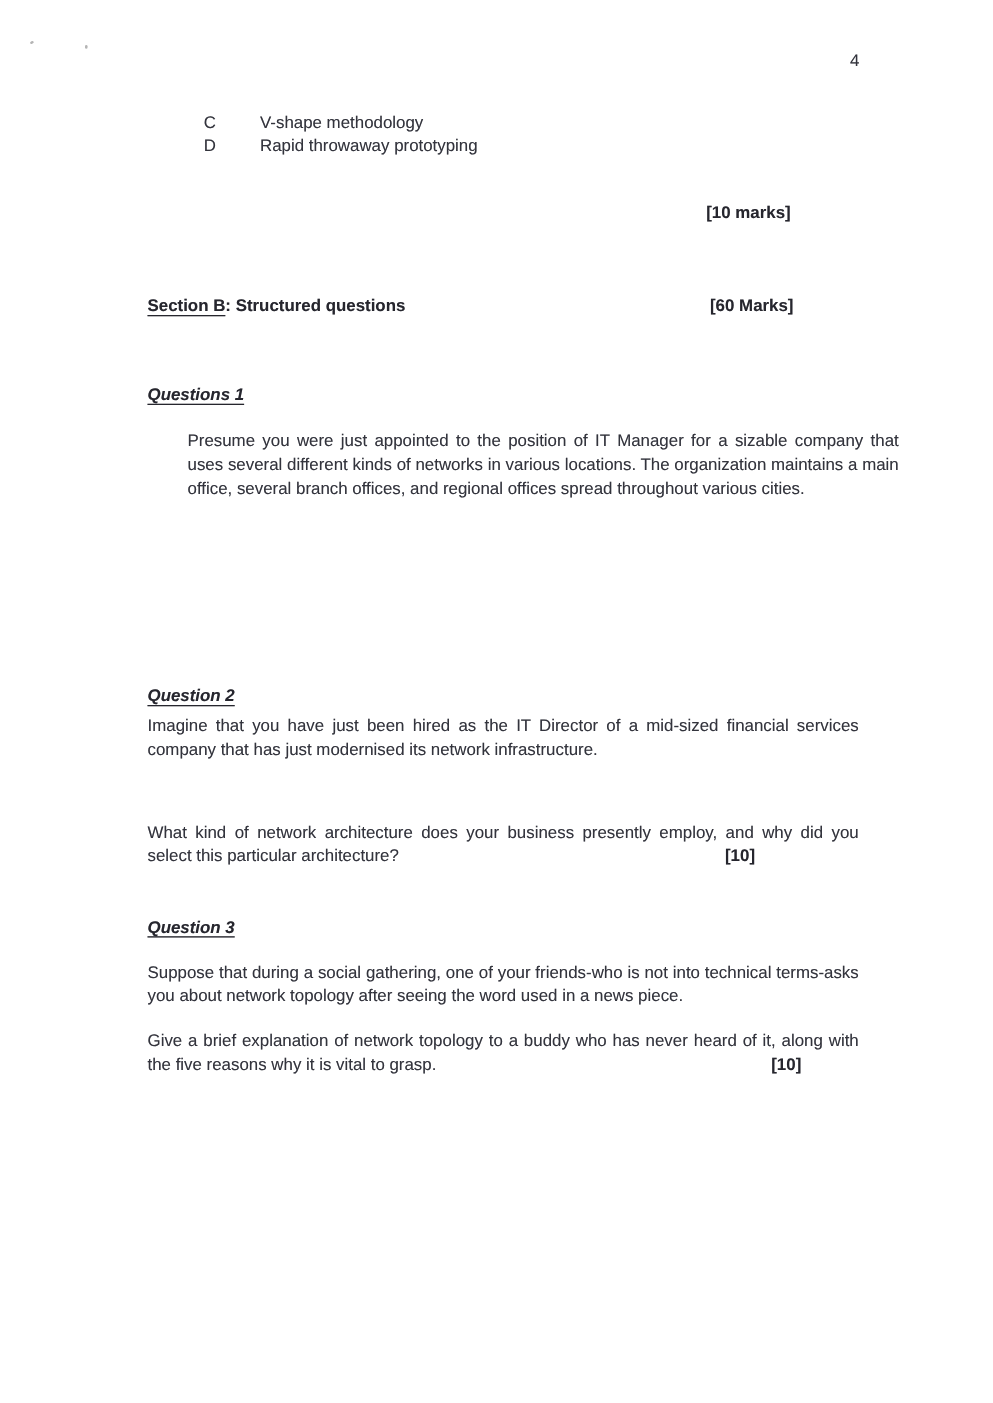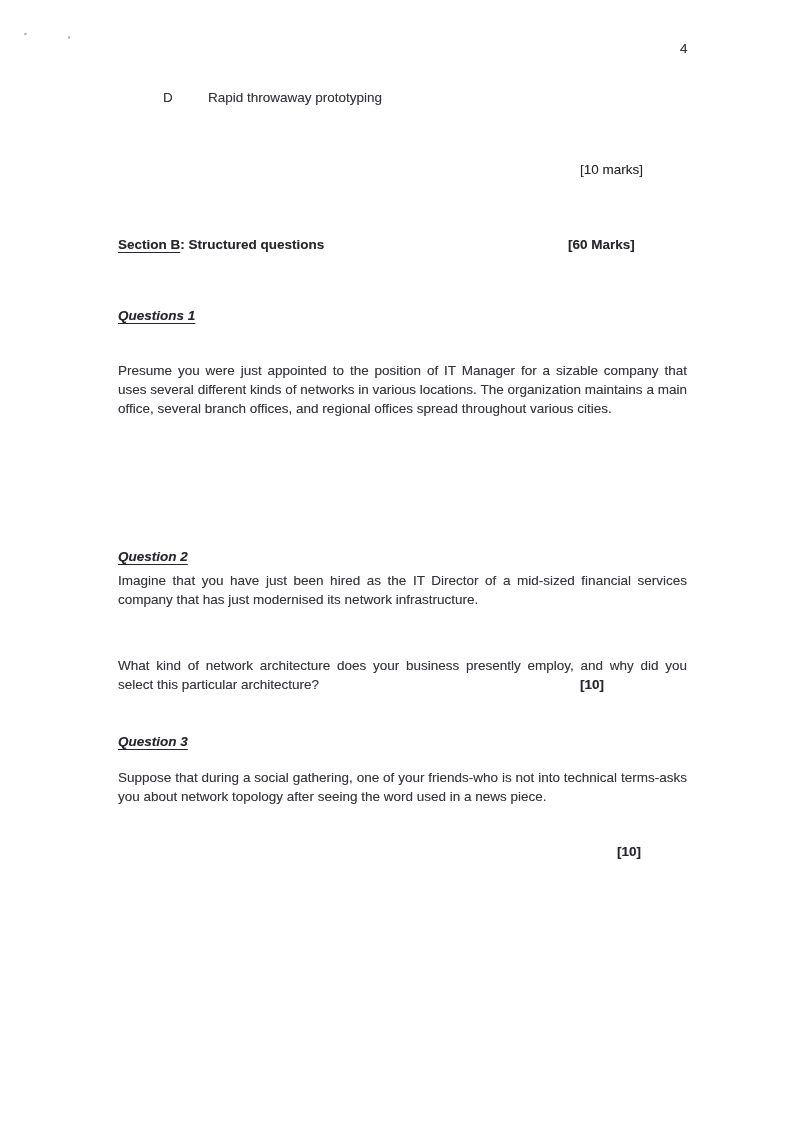--- a/index.html
+++ b/index.html
@@ -13,30 +13,30 @@
     color:#33343d;
     text-shadow:0 0 .5px rgba(51,52,61,.38);
     overflow:hidden;
   }
   .page-num{position:absolute;left:680px;top:39px;}
   .speck{position:absolute;background:#8e8e8e;opacity:.65;}
   .s1{left:24px;top:33px;width:3px;height:2px;border-radius:1px;transform:rotate(-25deg);}
   .s2{left:68px;top:36px;width:2px;height:3px;border-radius:1px;}
   .options{position:absolute;left:163px;top:88px;}
   .opt-letter{display:inline-block;width:45px;}
-  .marks-a{position:absolute;left:580px;top:160px;font-weight:400;color:#26262e;}
+  .marks-a{position:absolute;left:565px;top:160px;font-weight:700;color:#26262e;}
   .sec-head{position:absolute;left:118px;top:235px;width:569px;font-weight:700;color:#26262e;}
   .sec-marks{position:absolute;left:450px;top:0;}
   .u{text-decoration:underline;text-decoration-thickness:1.4px;text-underline-offset:3px;}
   .instruction{position:absolute;left:118px;top:253px;font-weight:700;color:#26262e;}
   .q-head{position:absolute;left:118px;font-weight:700;color:#26262e;
           text-decoration:underline;text-decoration-thickness:1.4px;text-underline-offset:3px;font-style:italic;}
   .para{position:absolute;left:118px;width:569px;margin:0;text-align:justify;}
   .q1-head{top:306px;}
-  .q1-intro{top:361px;}
+  .q1-intro{top:343px;margin-left:32px;}
   .q1-task{top:438px;}
   .q2-head{top:547px;}
   .q2-intro{top:571px;}
   .q2-task{top:656px;}
   .q3-head{top:732px;}
   .q3-intro{top:768px;}
   .q3-task{top:823px;}
   .marks-inline{font-weight:700;color:#26262e;margin-left:5px;}
   .marks-float{position:absolute;top:19.2px;font-weight:700;color:#26262e;}
   .m2{left:462px;}
@@ -47,20 +47,23 @@
 
 <div class="page">
 
   <span class="speck s1"></span>
   <span class="speck s2"></span>
 
   <div class="page-num">4</div>
 
   <div class="options">
     <div class="opt-row">
+      <span class="opt-letter">C</span><span class="opt-text">V-shape methodology</span>
+    </div>
+    <div class="opt-row">
       <span class="opt-letter">D</span><span class="opt-text">Rapid throwaway prototyping</span>
     </div>
   </div>
 
   <div class="marks-a">[10 marks]</div>
 
   <div class="sec-head">
     <span><span class="u">Section B</span><span>: Structured questions</span></span>
     <span class="sec-marks">[60 Marks]</span>
   </div>
@@ -68,15 +71,15 @@
 
   <div class="q-head q1-head">Questions 1</div>
   <p class="para q1-intro">Presume you were just appointed to the position of IT Manager for a sizable company that uses several different kinds of networks in various locations. The organization maintains a main office, several branch offices, and regional offices spread throughout various cities.</p>
 
   <div class="q-head q2-head">Question 2</div>
   <p class="para q2-intro">Imagine that you have just been hired as the IT Director of a mid-sized financial services company that has just modernised its network infrastructure.</p>
   <p class="para q2-task"><span>What kind of network architecture does your business presently employ, and why did you select this particular architecture?</span><span class="marks-float m2">[10]</span></p>
 
   <div class="q-head q3-head">Question 3</div>
   <p class="para q3-intro">Suppose that during a social gathering, one of your friends-who is not into technical terms-asks you about network topology after seeing the word used in a news piece.</p>
-  <p class="para q3-task"><span class="marks-float m3">[10]</span></p>
+  <p class="para q3-task"><span>Give a brief explanation of network topology to a buddy who has never heard of it, along with the five reasons why it is vital to grasp.</span><span class="marks-float m3">[10]</span></p>
 
 </div>
 
 </body></html>

